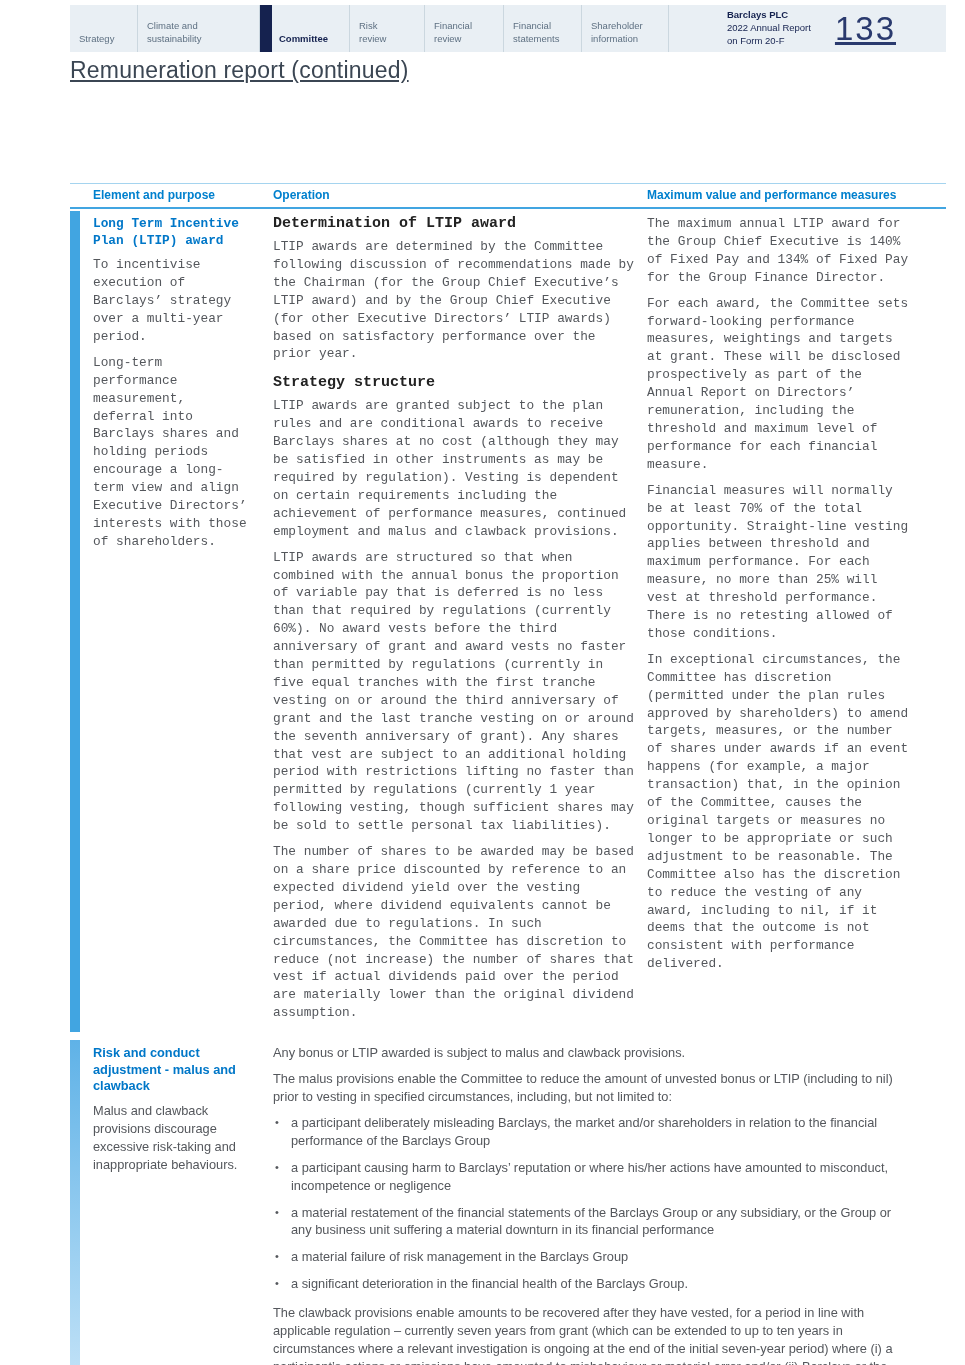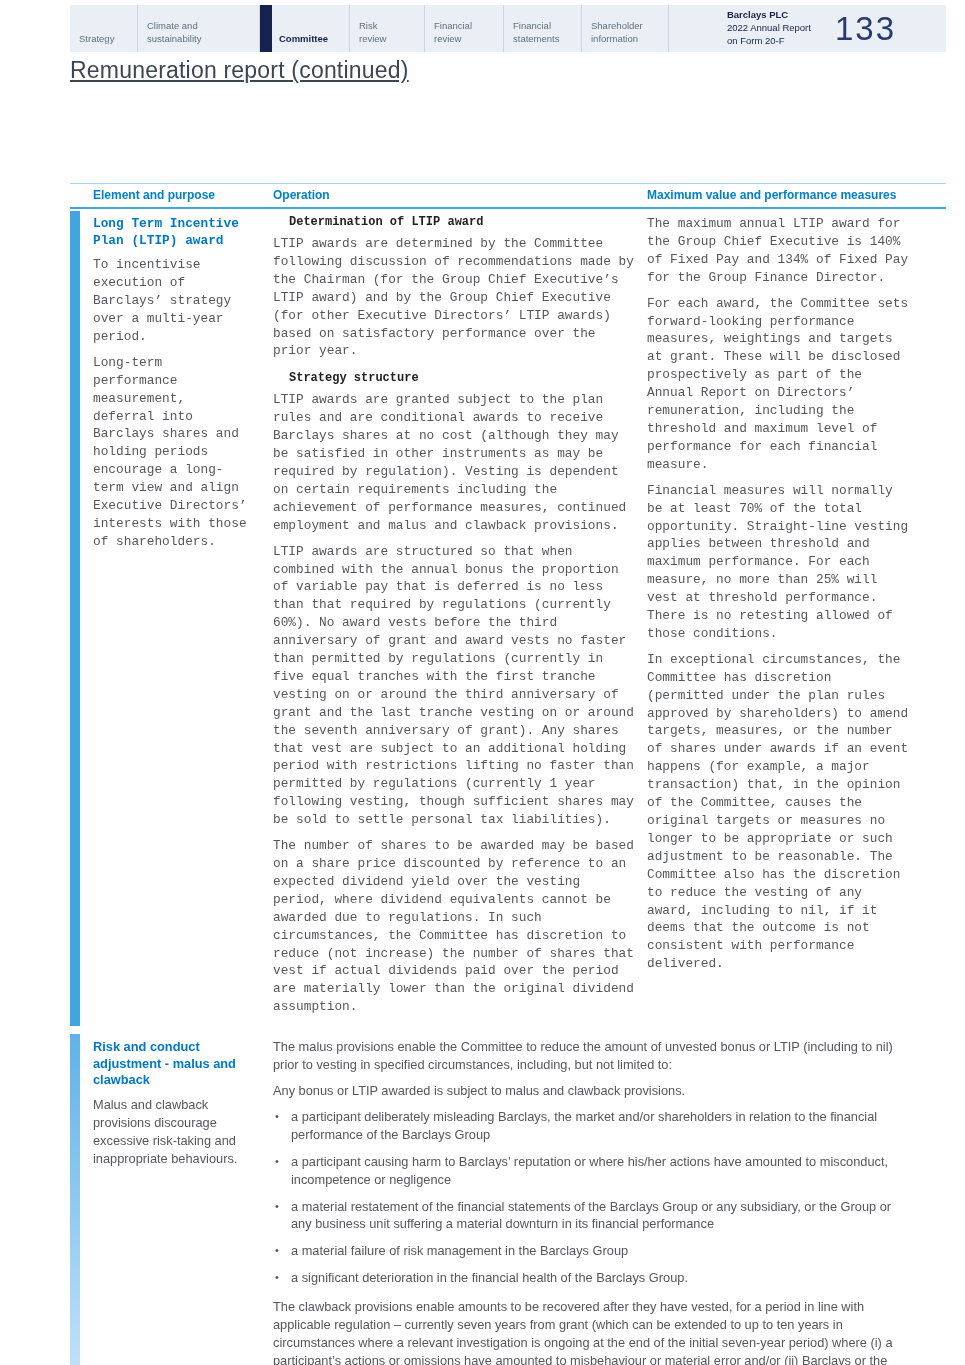--- a/index.html
+++ b/index.html
@@ -26,21 +26,21 @@
     background:#15224F;
   }
   .tab-spacer { flex:1; border-left:1px solid #CBD7DF; }
   .brand {
     align-self:center; width:102px; font-size:9.5px; line-height:1.35;
     color:#15224F;
   }
   .brand .b1 { font-weight:bold; }
   .pagenum {
     align-self:center; font-size:33px; font-weight:300; color:#2A3A6E;
-    letter-spacing:2px; padding:0 50px 0 6px;
+    letter-spacing:2px; padding:0 50px 0 6px;text-decoration:underline;
   }
 
   
   .page-title {
     position:absolute; left:70px; top:57px; font-size:23px; font-weight:400;
     color:#3B4653; letter-spacing:0.2px;text-decoration:underline;
   }
 
   
   .rtable { position:absolute; left:70px; top:183px; width:876px; }
@@ -73,21 +73,21 @@
   .cell-el  { grid-column:3; padding-top:5px; padding-bottom:10px; }
   .cell-op  { grid-column:5; padding-top:4px; padding-bottom:10px; }
   .cell-max { grid-column:7; padding-top:4px; padding-bottom:10px; padding-right:32px; box-sizing:border-box; }
   .cell-full{ grid-column:5; padding-top:4px; padding-bottom:10px; padding-right:40px; box-sizing:border-box; }
 
   .el-heading {
     margin:0 0 7px 0; font-size:12.8px; font-weight:bold; line-height:1.3;
     color:#0077C8;
   }
   .op-heading {
-    margin:0 0 6px 16px; font-size:12px; font-weight:bold; color:#222222;
+    margin:0 0 6px 0; font-size:15px; font-weight:bold; color:#222222;
   }
   .op-heading.mt { margin-top:11px; }
   .para {
     margin:0 0 8px 0; font-size:12.8px; line-height:1.4; color:#54575C;
   }
   .para:last-child { margin-bottom:0; }
 
   .bullet { display:flex; margin:0 0 9px 0; }
   .bullet .dot {
     flex:none; width:16px; padding-left:2px; font-size:11px; line-height:1.6;
@@ -161,22 +161,22 @@
 
     <div class="row2">
       <div class="bar2"></div>
 
       <div class="cell-el">
         <p class="el-heading">Risk and conduct adjustment - malus and clawback</p>
         <p class="para">Malus and clawback provisions discourage excessive risk-taking and inappropriate behaviours.</p>
       </div>
 
       <div class="cell-full">
+        <p class="para">Any bonus or LTIP awarded is subject to malus and clawback provisions.</p>
         <p class="para">The malus provisions enable the Committee to reduce the amount of unvested bonus or LTIP (including to nil) prior to vesting in specified circumstances, including, but not limited to:</p>
-        <p class="para">Any bonus or LTIP awarded is subject to malus and clawback provisions.</p>
 
         <div class="bullet">
           <span class="dot">•</span>
           <span class="txt">a participant deliberately misleading Barclays, the market and/or shareholders in relation to the financial performance of the Barclays Group</span>
         </div>
         <div class="bullet">
           <span class="dot">•</span>
           <span class="txt">a participant causing harm to Barclays’ reputation or where his/her actions have amounted to misconduct, incompetence or negligence</span>
         </div>
         <div class="bullet">

